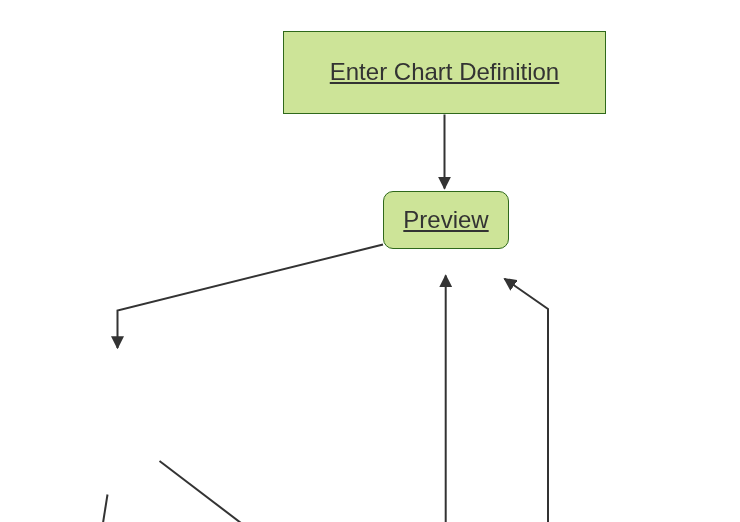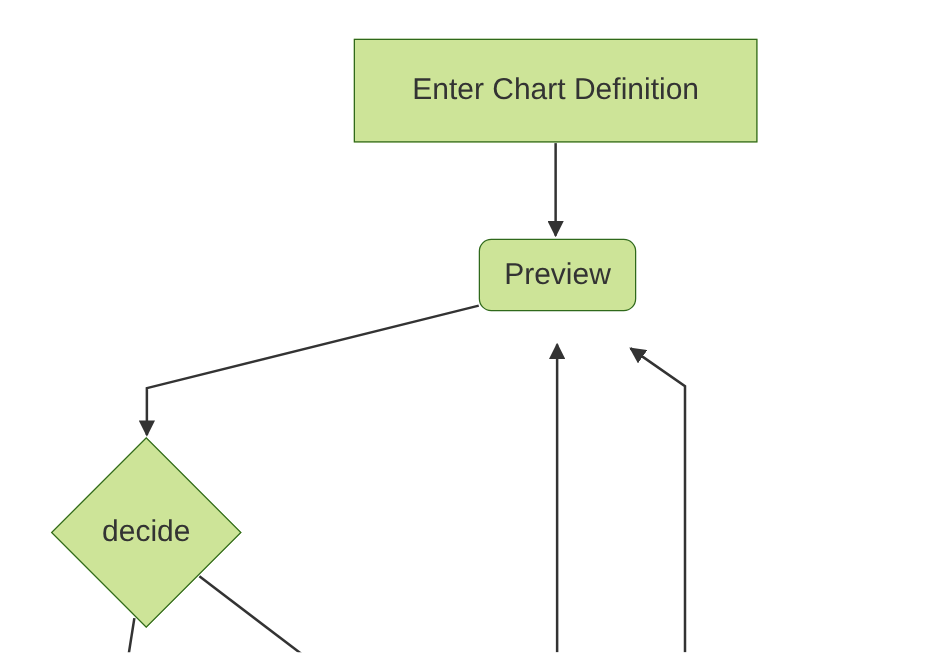--- a/index.html
+++ b/index.html
@@ -32,20 +32,21 @@
     display: flex;
     align-items: center;
     justify-content: center;
     box-sizing: border-box;
     background: #cde498;
     border: 1.5px solid #2f691b;
     color: #333333;
     font-size: 24px;
     line-height: 1.2;
     white-space: nowrap;
+    text-decoration: underline;
   }
   .node-rect {
     left: 283px;
     top: 31px;
     width: 323px;
     height: 83px;
   }
   .node-rounded {
     left: 383px;
     top: 191px;
@@ -104,18 +105,14 @@
   </svg>
 
   <div class="node node-rect">
     <span class="node-label">Enter Chart Definition</span>
   </div>
 
   <div class="node node-rounded">
     <span class="node-label">Preview</span>
   </div>
 
-  <div class="node-diamond-wrap">
-    <div class="diamond-shape"></div>
-    <span class="node-label">decide</span>
-  </div>
 
 </div>
 
 </body></html>

